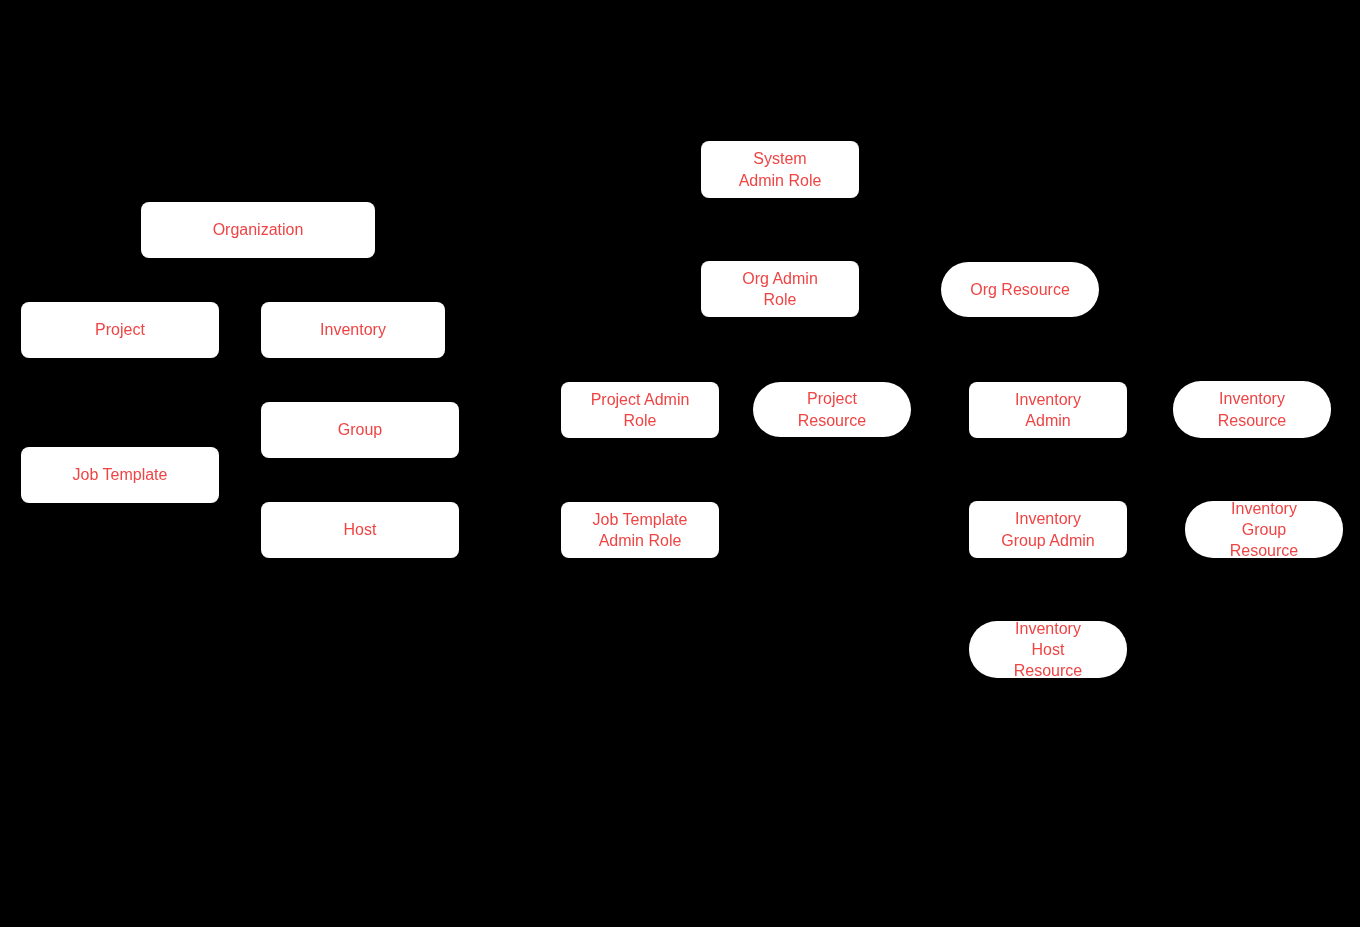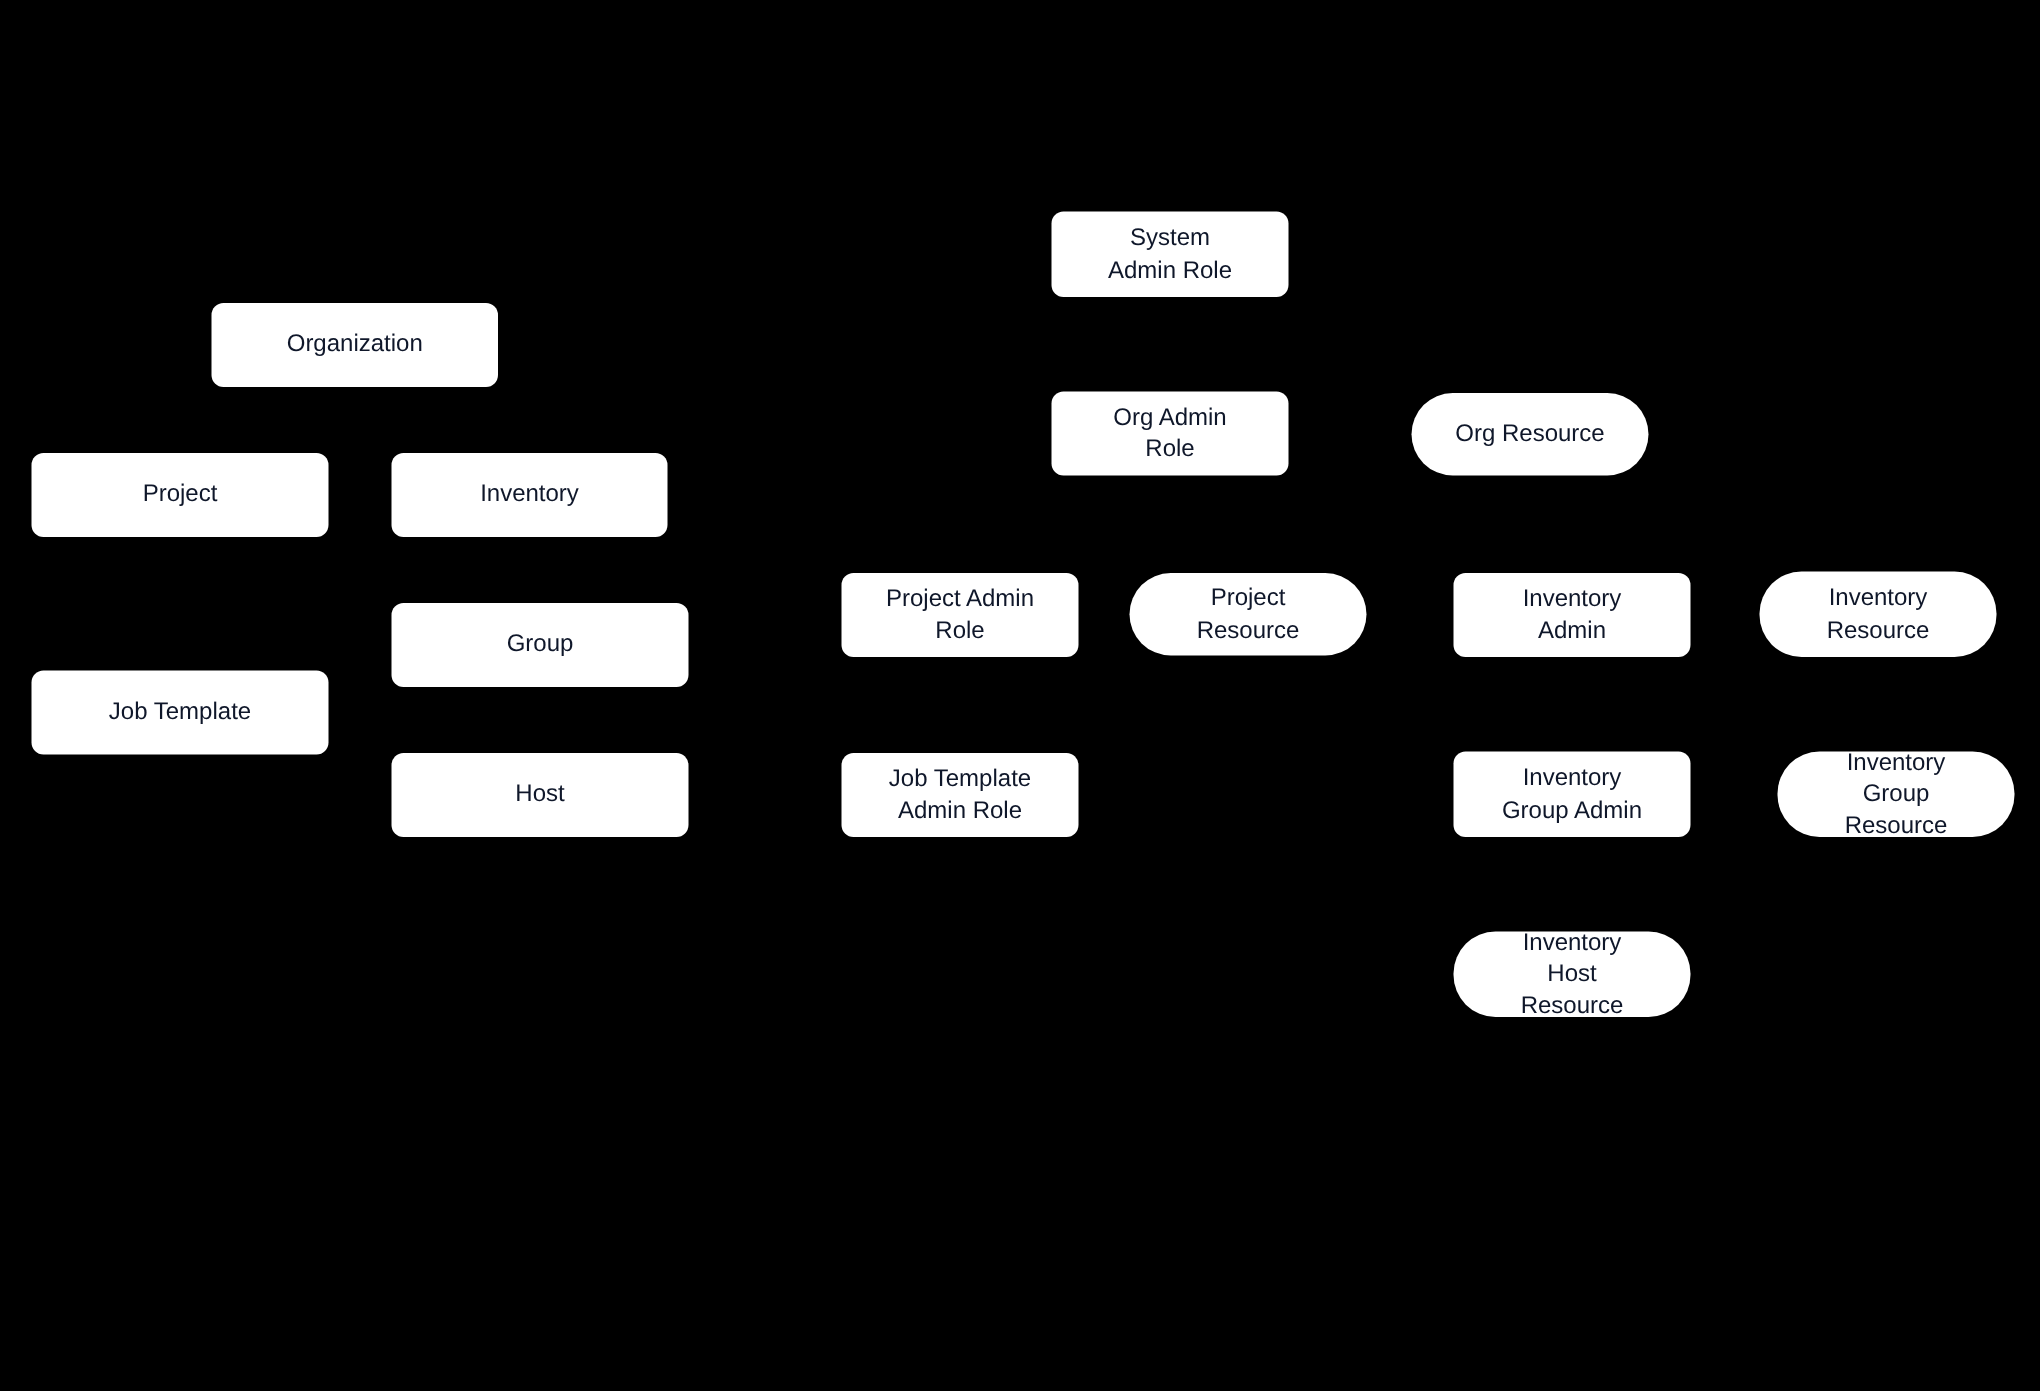--- a/index.html
+++ b/index.html
@@ -11,38 +11,38 @@
     position: relative;
     width: 1360px;
     height: 927px;
     background: #000000;
     overflow: hidden;
     font-family: "Liberation Sans", "DejaVu Sans", sans-serif;
   }
   .node {
     position: absolute;
     background: #ffffff;
-    color: #0f172a;
+    color: #ef4444;
     display: flex;
     align-items: center;
     justify-content: center;
     text-align: center;
     font-size: 16px;
     line-height: 1.32;
     box-sizing: border-box;
     padding: 4px 28px;
   }
   .node.rect {
     border-radius: 8px;
   }
   .node.pill {
     border-radius: 28px;
   }
   
-  .n-organization        { left: 141px; top: 202px; width: 191px; height: 56px; }
+  .n-organization        { left: 141px; top: 202px; width: 234px; height: 56px; }
   .n-project             { left:  21px; top: 302px; width: 198px; height: 56px; }
   .n-inventory           { left: 261px; top: 302px; width: 184px; height: 56px; }
   .n-job-template        { left:  21px; top: 402px; width: 198px; height: 56px; margin-top: 45px; }
   .n-group               { left: 261px; top: 402px; width: 198px; height: 56px; }
   .n-host                { left: 261px; top: 502px; width: 198px; height: 56px; }
   
   .n-system-admin-role        { left:  701px; top: 141px; width: 158px; height: 57px; }
   .n-org-admin-role           { left:  701px; top: 261px; width: 158px; height: 56px; }
   .n-org-resource             { left:  941px; top: 262px; width: 158px; height: 55px; }
   .n-project-admin-role       { left:  561px; top: 382px; width: 158px; height: 56px; }

